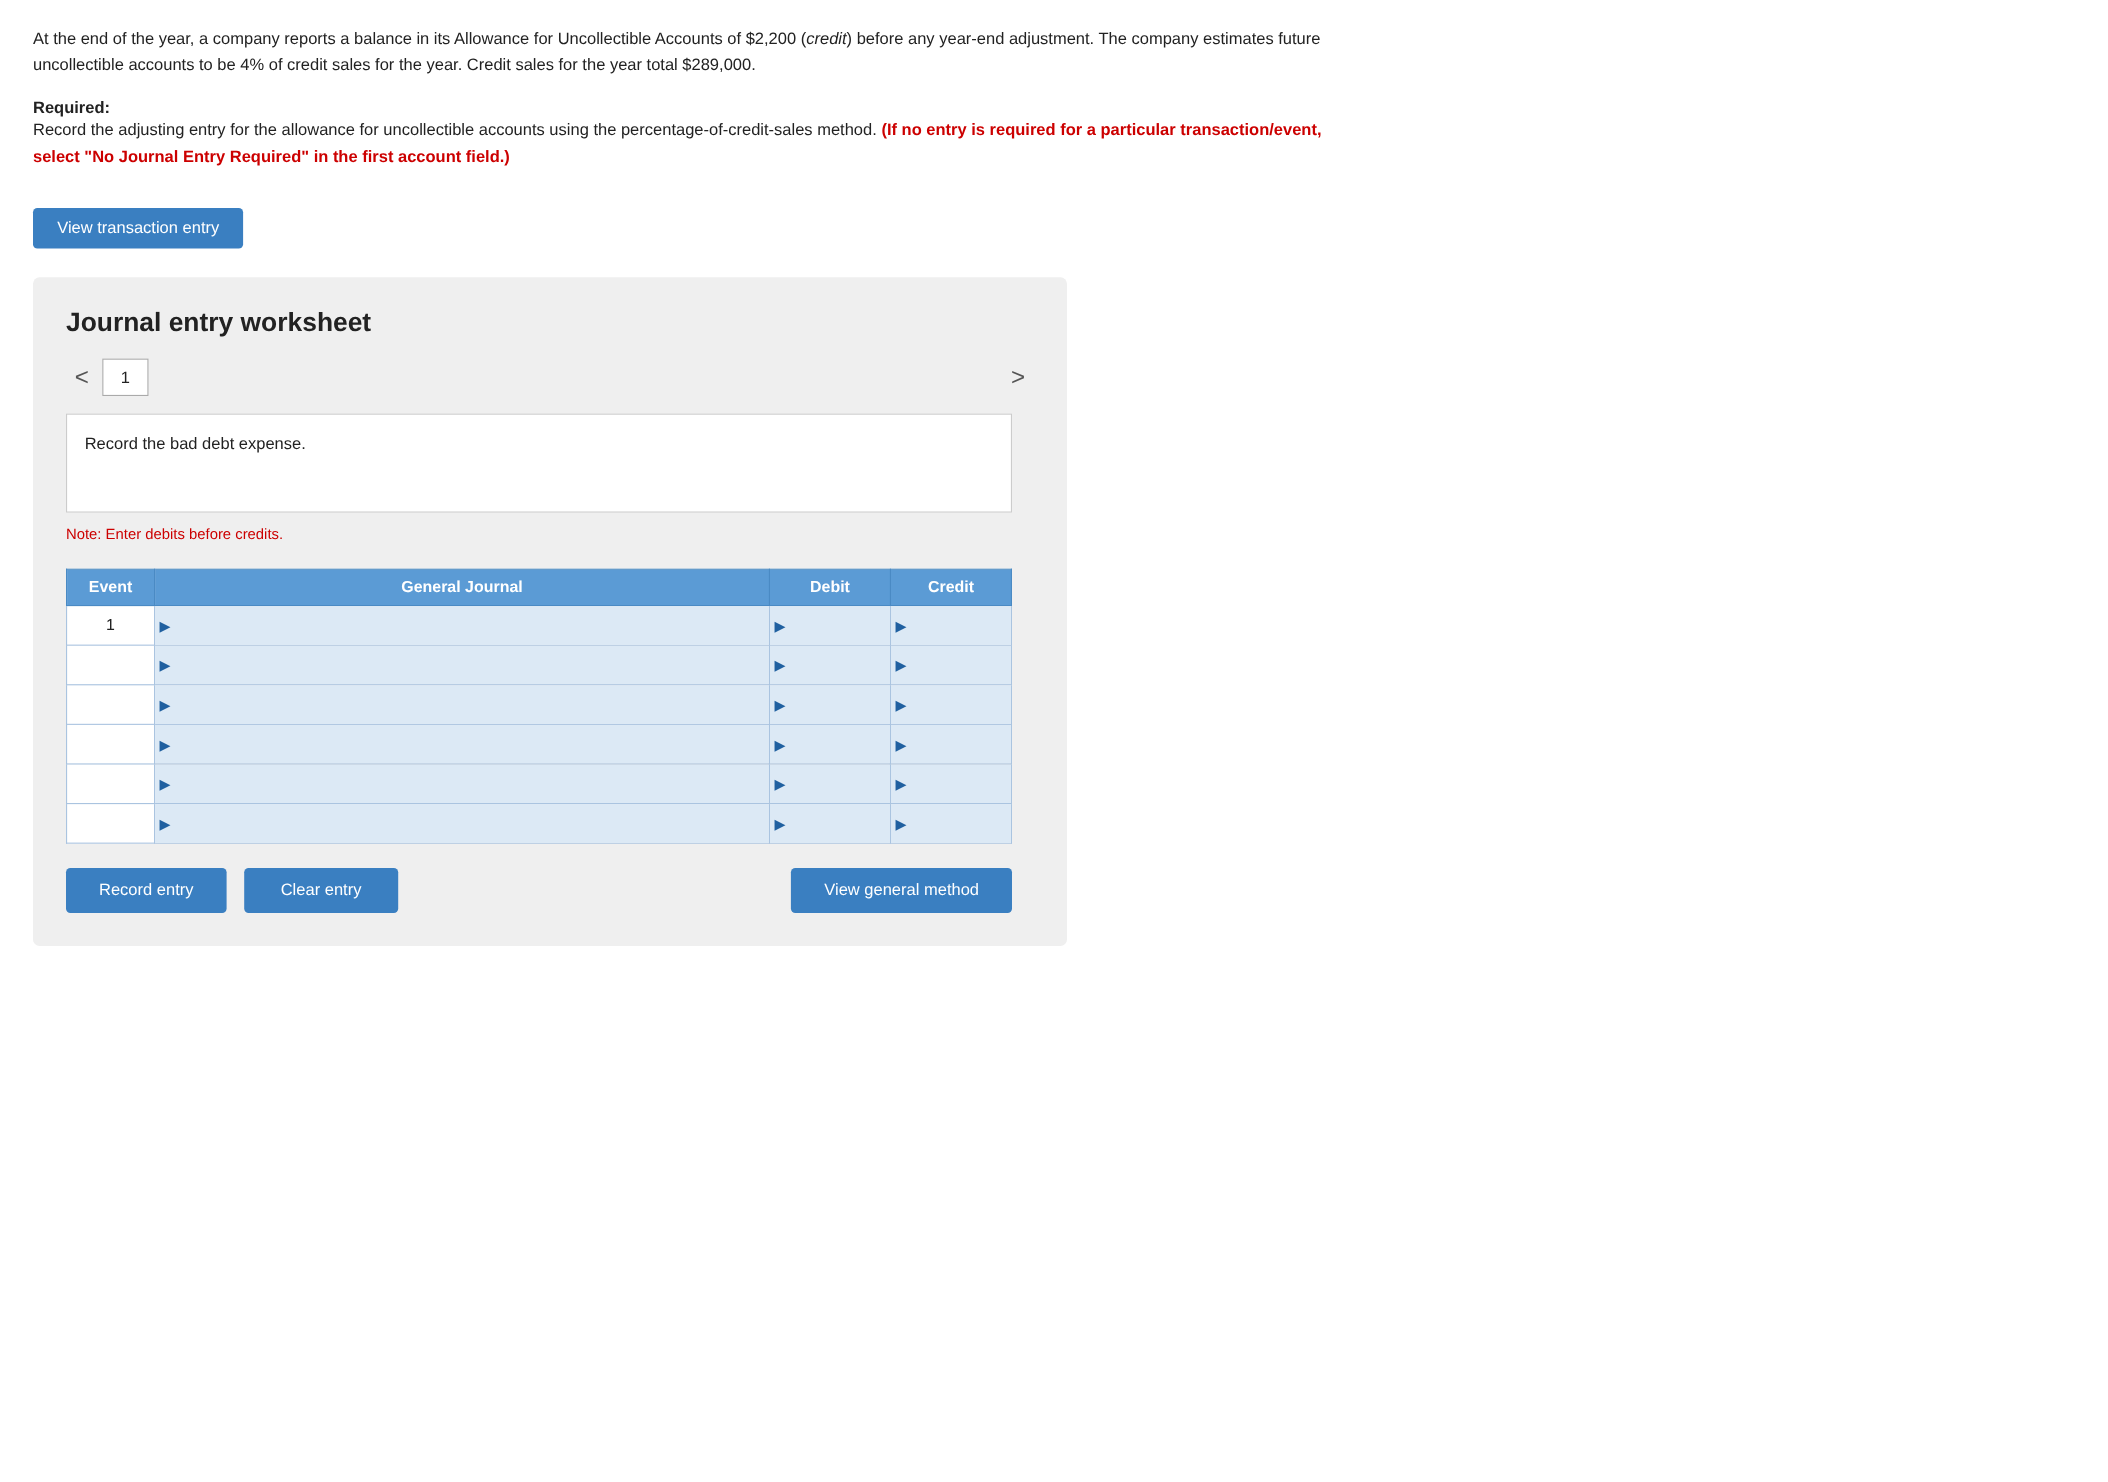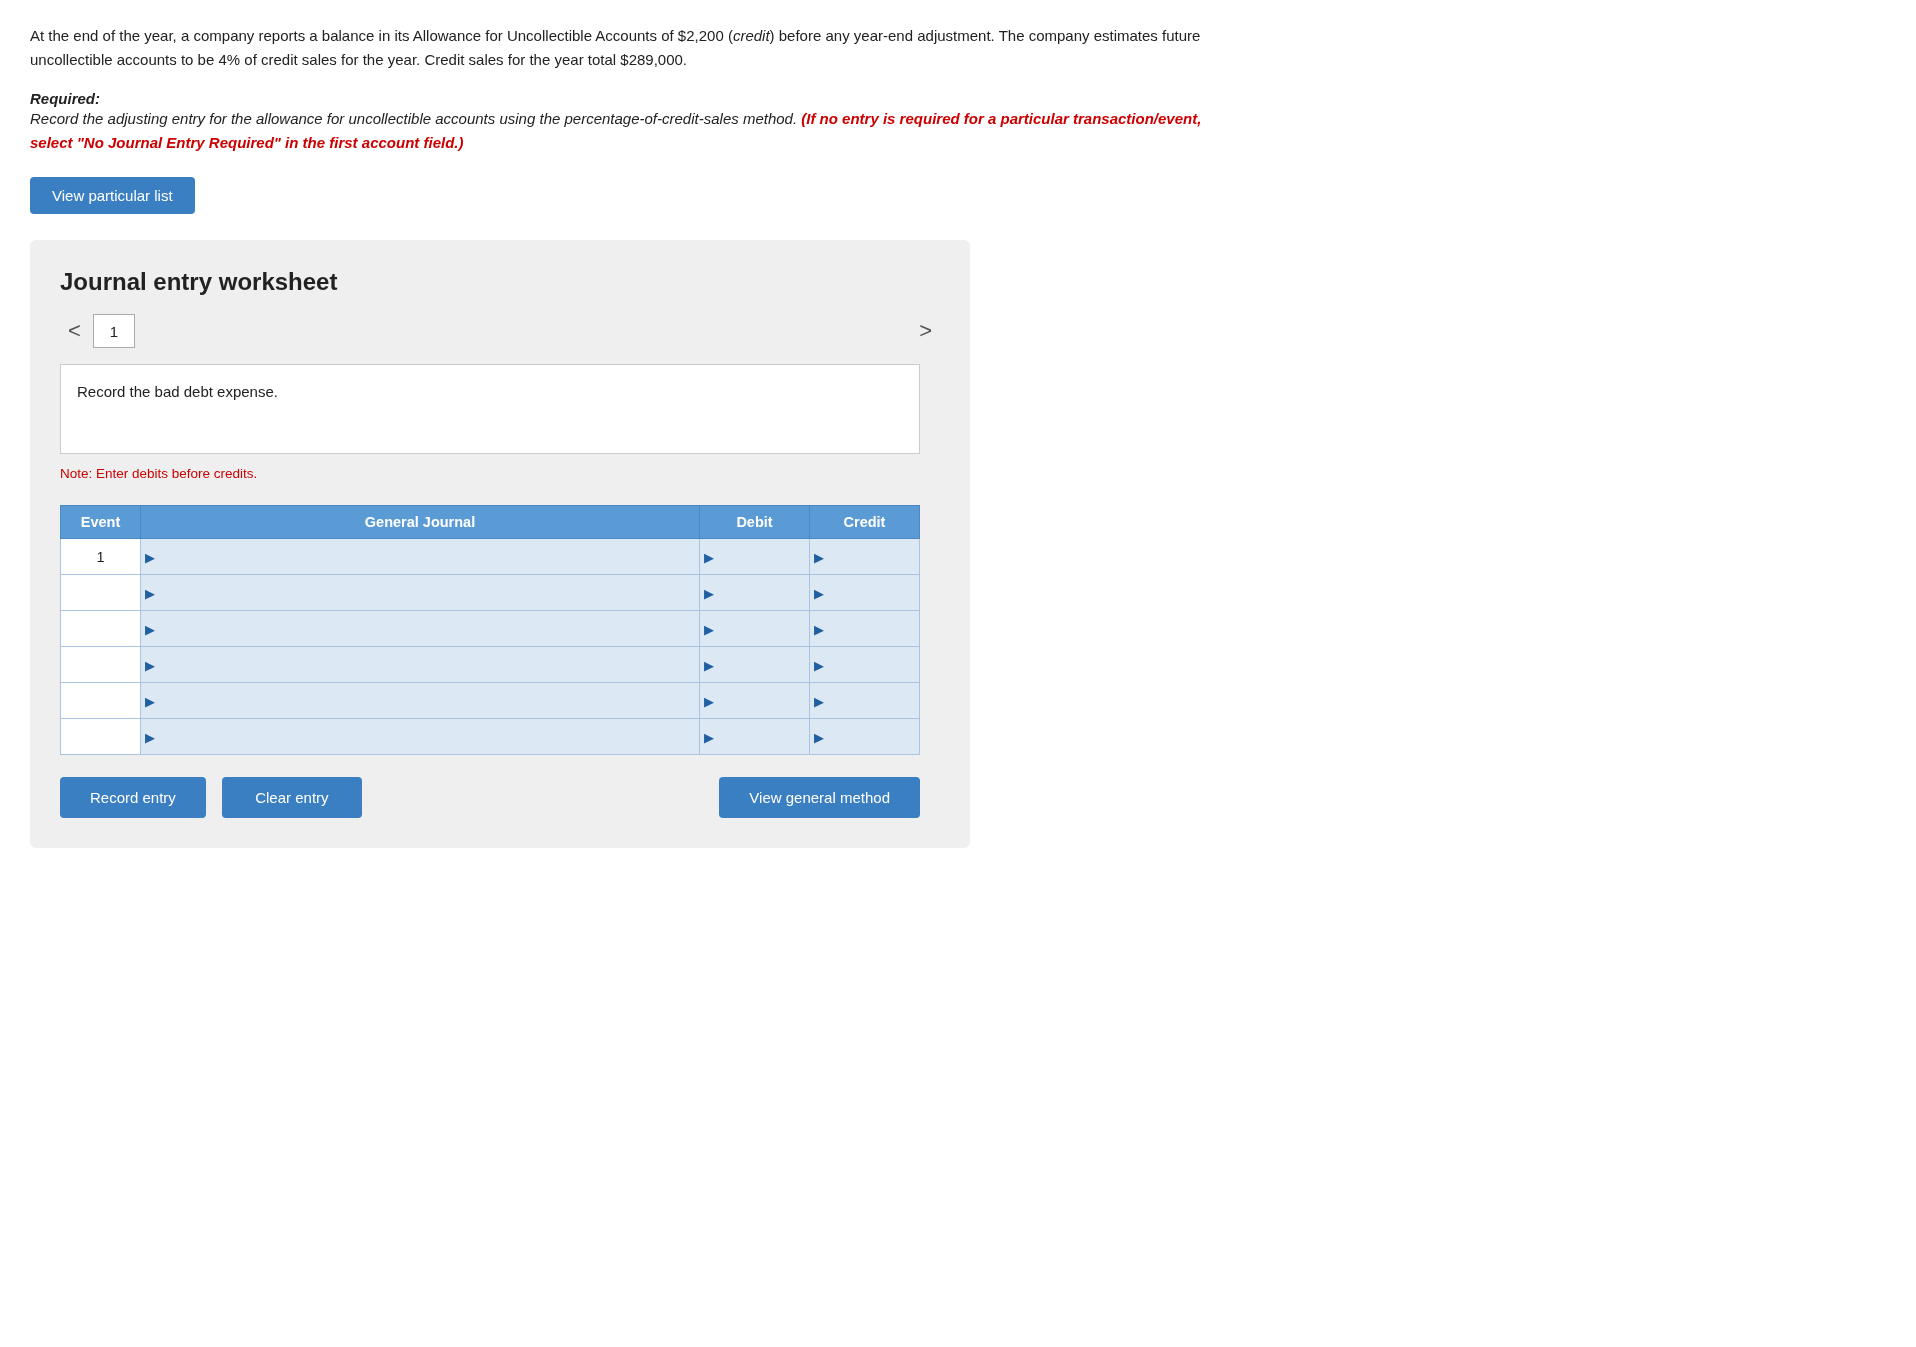--- a/index.html
+++ b/index.html
@@ -9,23 +9,22 @@
       color: #222;
       background: #fff;
       padding: 24px 30px;
     }
     .intro-text {
       line-height: 1.6;
       margin-bottom: 18px;
       max-width: 1200px;
     }
     .required-section {
-      margin-bottom: 22px;
+      margin-bottom: 34px;
       max-width: 1200px;
-      font-style: italic;
     }
     .required-section .required-label {
       font-weight: bold;
     }
     .required-section .required-body {
       line-height: 1.6;
     }
     .required-section .red-text {
       color: #cc0000;
       font-weight: bold;
@@ -194,21 +193,21 @@
 <div class="required-section">
   <div>
     <span class="required-label">Required:</span>
   </div>
   <div class="required-body">
     <span>Record the adjusting entry for the allowance for uncollectible accounts using the percentage-of-credit-sales method.</span>
     <span class="red-text">(If no entry is required for a particular transaction/event, select "No Journal Entry Required" in the first account field.)</span>
   </div>
 </div>
 
-<button class="view-transaction-btn">View particular list</button>
+<button class="view-transaction-btn">View transaction entry</button>
 
 <div class="worksheet-container">
   <div class="worksheet-title">Journal entry worksheet</div>
 
   <div class="nav-row">
     <button class="nav-arrow">&lt;</button>
     <div class="page-number-box">
       <span>1</span>
     </div>
     <button class="nav-arrow nav-right">&gt;</button>

